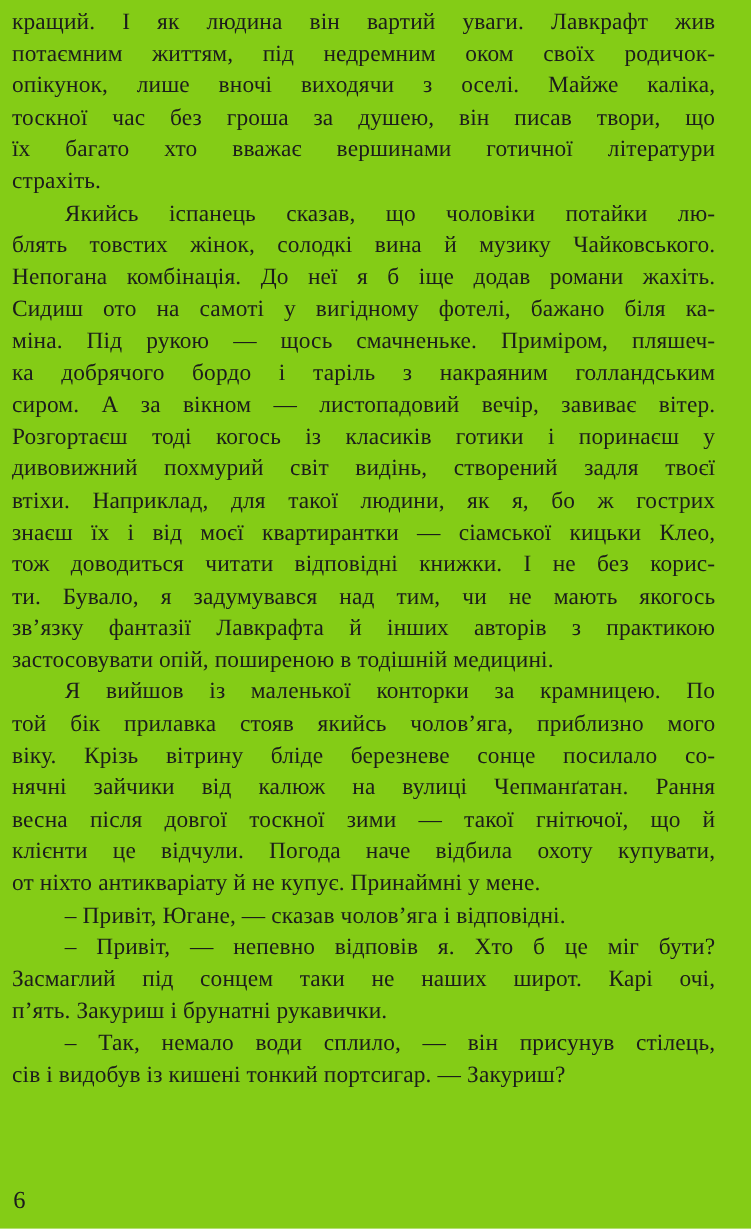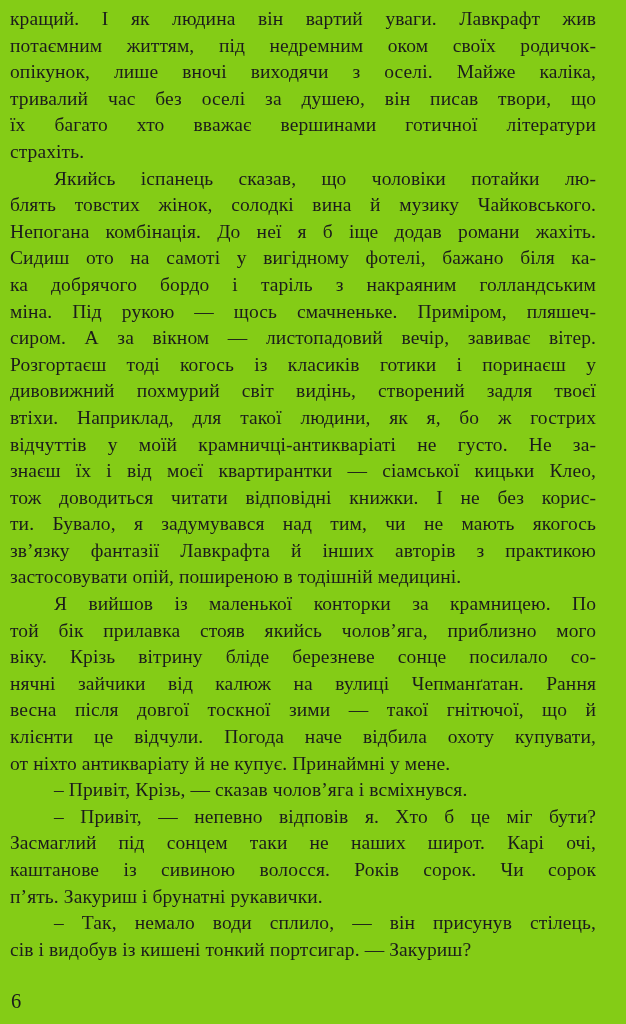--- a/index.html
+++ b/index.html
@@ -49,58 +49,56 @@
 </style>
 </head>
 <body>
 
 <div class="book-page">
   <div class="page-text">
       <div class="para">
         <div class="line">кращий. І як людина він вартий уваги. Лавкрафт жив</div>
         <div class="line">потаємним життям, під недремним оком своїх родичок-</div>
         <div class="line">опікунок, лише вночі виходячи з оселі. Майже каліка,</div>
-        <div class="line">тривалий час без оселі за душею, він писав твори, що</div>
+        <div class="line">тоскної час без гроша за душею, він писав твори, що</div>
         <div class="line">їх багато хто вважає вершинами готичної літератури</div>
         <div class="line last">страхіть.</div>
       </div>
       <div class="para">
         <div class="line indent">Якийсь іспанець сказав, що чоловіки потайки лю-</div>
         <div class="line">блять товстих жінок, солодкі вина й музику Чайковського.</div>
         <div class="line">Непогана комбінація. До неї я б іще додав романи жахіть.</div>
         <div class="line">Сидиш ото на самоті у вигідному фотелі, бажано біля ка-</div>
+        <div class="line">міна. Під рукою — щось смачненьке. Приміром, пляшеч-</div>
         <div class="line">ка добрячого бордо і таріль з накраяним голландським</div>
-        <div class="line">міна. Під рукою — щось смачненьке. Приміром, пляшеч-</div>
         <div class="line">сиром. А за вікном — листопадовий вечір, завиває вітер.</div>
         <div class="line">Розгортаєш тоді когось із класиків готики і поринаєш у</div>
         <div class="line">дивовижний похмурий світ видінь, створений задля твоєї</div>
         <div class="line">втіхи. Наприклад, для такої людини, як я, бо ж гострих</div>
-        <div class="line">відчуттів у моїй крамничці-антикваріаті не густо. Не за-</div>
         <div class="line">знаєш їх і від моєї квартирантки — сіамської кицьки Клео,</div>
         <div class="line">тож доводиться читати відповідні книжки. І не без корис-</div>
         <div class="line">ти. Бувало, я задумувався над тим, чи не мають якогось</div>
         <div class="line">зв’язку фантазії Лавкрафта й інших авторів з практикою</div>
         <div class="line last">застосовувати опій, поширеною в тодішній медицині.</div>
       </div>
       <div class="para">
         <div class="line indent">Я вийшов із маленької конторки за крамницею. По</div>
         <div class="line">той бік прилавка стояв якийсь чолов’яга, приблизно мого</div>
         <div class="line">віку. Крізь вітрину бліде березневе сонце посилало со-</div>
         <div class="line">нячні зайчики від калюж на вулиці Чепманґатан. Рання</div>
         <div class="line">весна після довгої тоскної зими — такої гнітючої, що й</div>
         <div class="line">клієнти це відчули. Погода наче відбила охоту купувати,</div>
         <div class="line last">от ніхто антикваріату й не купує. Принаймні у мене.</div>
       </div>
       <div class="para">
-        <div class="line last indent">– Привіт, Крізь, — сказав чолов’яга і всміхнувся.</div>
+        <div class="line last indent">– Привіт, Югане, — сказав чолов’яга і відповідні.</div>
       </div>
       <div class="para">
         <div class="line indent">– Привіт, — непевно відповів я. Хто б це міг бути?</div>
         <div class="line">Засмаглий під сонцем таки не наших широт. Карі очі,</div>
-        <div class="line">каштанове із сивиною волосся. Років сорок. Чи сорок</div>
         <div class="line last">п’ять. Закуриш і брунатні рукавички.</div>
       </div>
       <div class="para">
         <div class="line indent">– Так, немало води сплило, — він присунув стілець,</div>
         <div class="line last">сів і видобув із кишені тонкий портсигар. — Закуриш?</div>
       </div>
     </div>
   <div class="page-number">6</div>
 </div>
 

